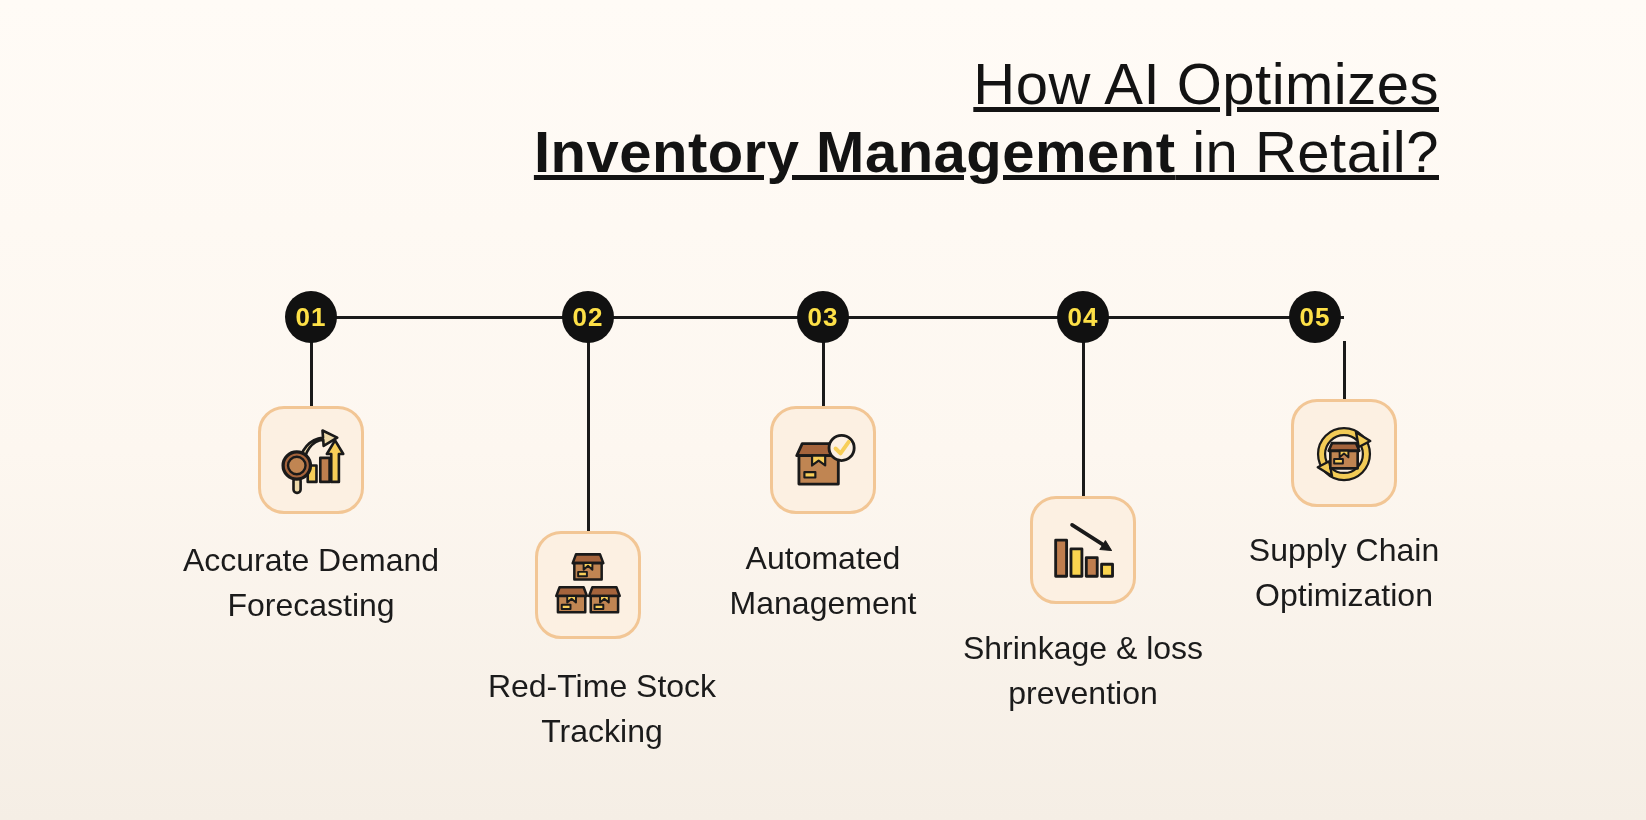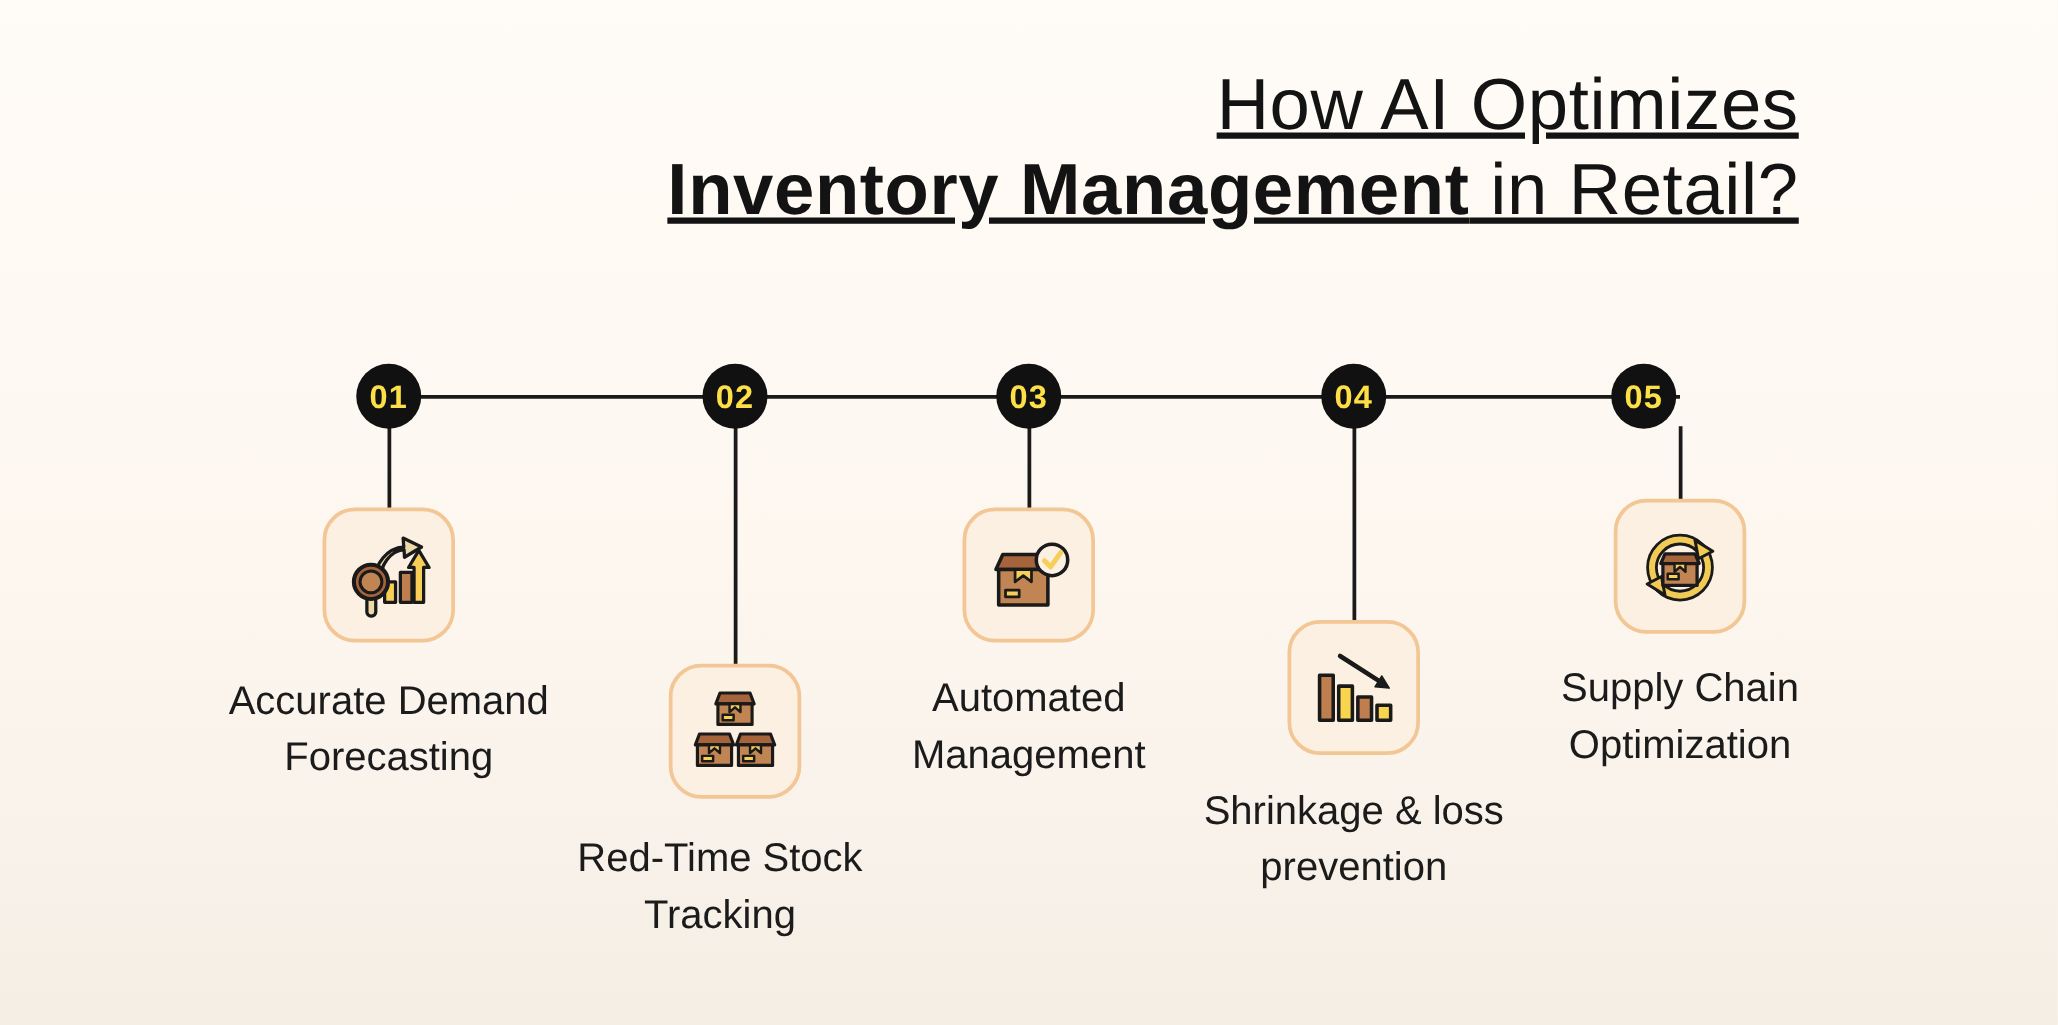--- a/index.html
+++ b/index.html
@@ -41,21 +41,21 @@
   .k2{left:535px;top:531px}
   .k3{left:770px;top:406px}
   .k4{left:1030px;top:496px}
   .k5{left:1291px;top:399px}
   
   .label{
     position:absolute;width:420px;text-align:center;
     font-size:32px;font-weight:400;line-height:1.42;color:#1b1b1b;
   }
   .l1{left:101px;top:538px}
-  .l2{left:366px;top:664px}
+  .l2{left:392px;top:664px}
   .l3{left:613px;top:536px}
   .l4{left:873px;top:626px}
   .l5{left:1134px;top:528px}
 </style>
 </head>
 <body>
 
 <div class="canvas">
 
   <div class="title">

